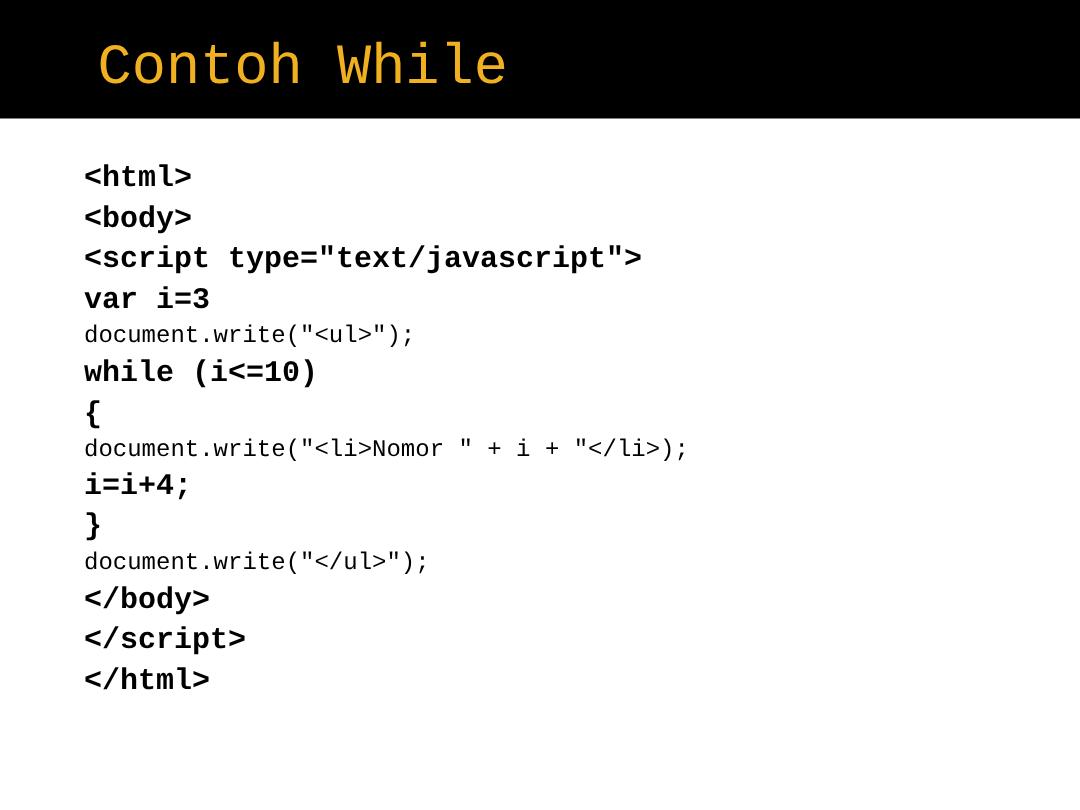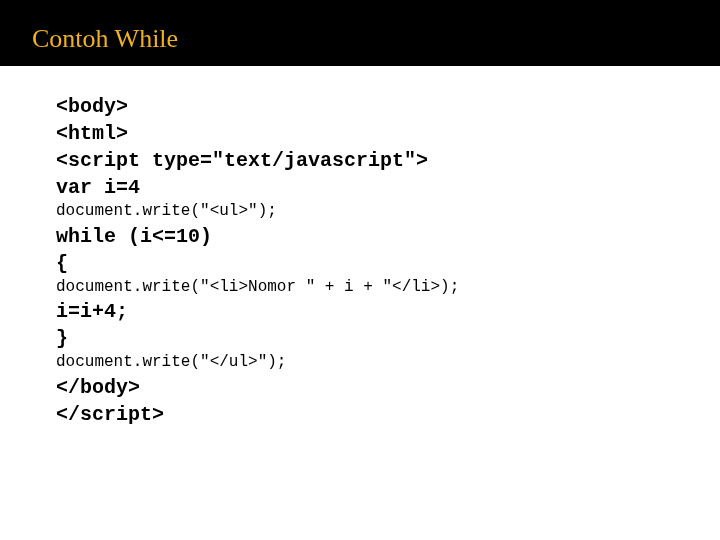--- a/index.html
+++ b/index.html
@@ -10,23 +10,24 @@
       font-family: Arial, sans-serif;
       overflow: hidden;
     }
     .header {
       background: #000;
       padding: 24px 32px 12px 32px;
       border-bottom: 3px solid #fff;
     }
     .title {
       color: #f0b020;
-      font-size: 26px;
+      font-size: 38px;
       font-weight: normal;
-      font-family: Liberation Serif, serif;
+      font-family: Liberation Mono, monospace;
+      margin-left: 33px;
     }
     .content {
       padding: 24px 56px;
       font-family: "Courier New", monospace;
       font-size: 20px;
       line-height: 1.35;
       color: #000;
       font-weight: bold;
     }
     .line-small {
@@ -35,26 +36,27 @@
     }
   </style>
 </head>
 <body>
 
 <div class="header">
   <div class="title">Contoh While</div>
 </div>
 
 <div class="content">
+  <div>&lt;html&gt;</div>
   <div>&lt;body&gt;</div>
-  <div>&lt;html&gt;</div>
   <div>&lt;script type="text/javascript"&gt;</div>
-  <div>var i=4</div>
+  <div>var i=3</div>
   <div class="line-small">document.write("&lt;ul&gt;");</div>
   <div>while (i&lt;=10)</div>
   <div>{</div>
   <div class="line-small">document.write("&lt;li&gt;Nomor " + i + "&lt;/li&gt;);</div>
   <div>i=i+4;</div>
   <div>}</div>
   <div class="line-small">document.write("&lt;/ul&gt;");</div>
   <div>&lt;/body&gt;</div>
   <div>&lt;/script&gt;</div>
+  <div>&lt;/html&gt;</div>
 </div>
 
 </body></html>

